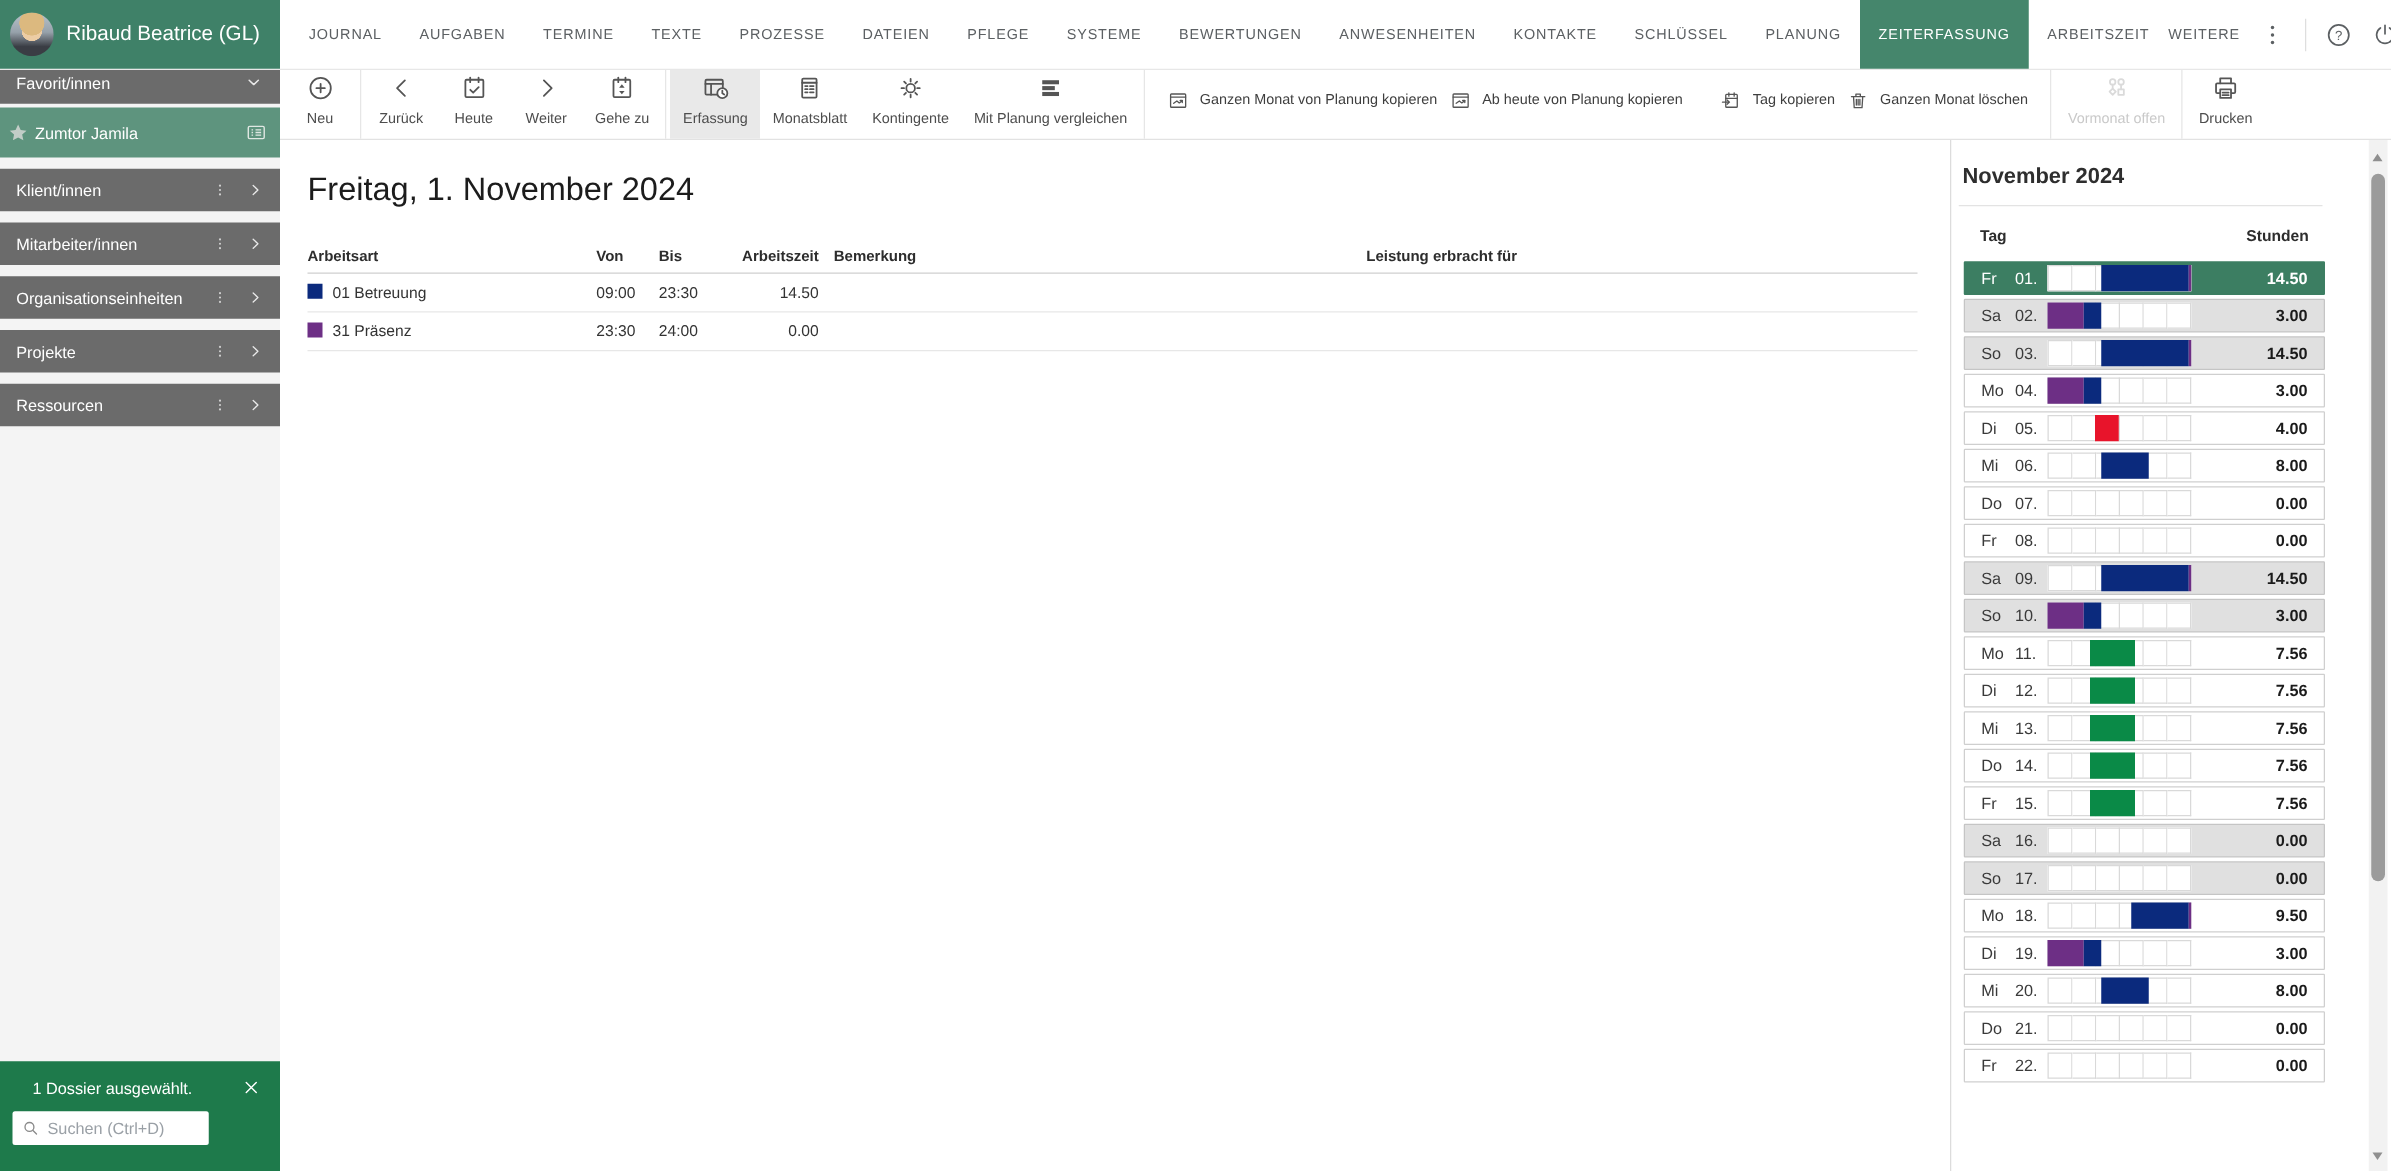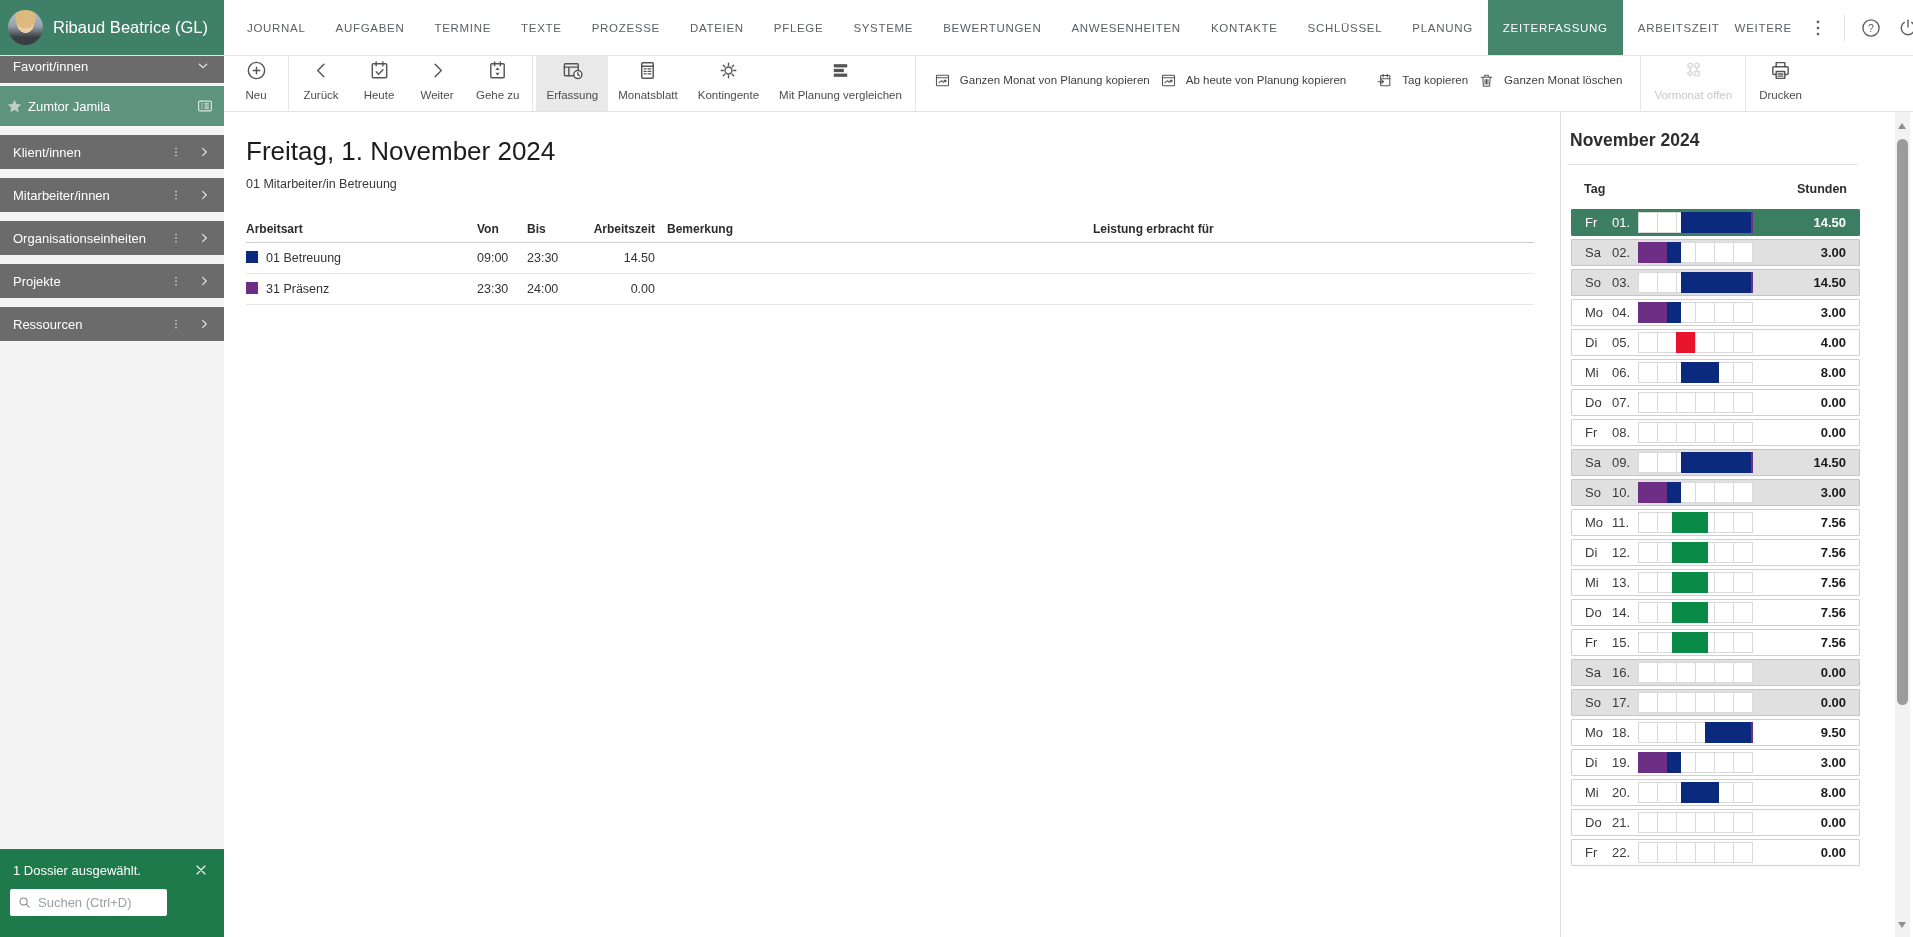--- a/index.html
+++ b/index.html
@@ -38,21 +38,21 @@
   .fav-chev svg{width:16px;height:16px}
   .zumtor{height:40px;background:var(--c-sidebar-selected);margin-bottom:9px;padding:0 10px 0 5px}
   .zumtor .star svg{width:19px;height:19px;margin-right:4px}
   .zumtor .card{margin-left:auto}
   .zumtor .card svg{width:18px;height:18px}
   .section{margin-bottom:9px}
   .dots{margin-left:auto}
   .dots svg{width:14px;height:14px}
   .sec-chev svg{width:14px;height:14px;margin-left:14px}
   .side-bottom{position:absolute;left:0;right:0;bottom:0;height:88px;background:var(--c-notification);color:#fff}
-  .notif{display:flex;justify-content:space-between;align-items:center;padding:13px 15px 0 13px;font-size:13px}
+  .notif{display:flex;justify-content:space-between;align-items:center;padding:13px 15px 0 26px;font-size:13px}
   .notif .icon svg{width:16px;height:16px}
   .search-row{display:flex;align-items:center;margin-top:11px;padding-left:10px;gap:14px}
   .search-box{width:157px;height:27px;background:#fff;border-radius:2px;display:flex;
               align-items:center;padding:0 7px;gap:6px}
   .search-box svg{width:15px;height:15px;flex:none}
   .search-box input{border:none;outline:none;flex:1;min-width:0;font-size:13px;color:#444;
                     font-family:"Liberation Sans",sans-serif;background:transparent}
   .search-box input::placeholder{color:#9aa0a6}
 
   
@@ -463,21 +463,20 @@
               <path d="M9.5 15.7h5M9.5 17.9h5"></path>
             </svg>
           </span>
         <span>Drucken</span>
         </div>
       </div>
     </div>
 
   <main class="content">
     <h1 class="page-title">Freitag, 1. November 2024</h1>
-    <div class="page-sub">01 Mitarbeiter/in Betreuung</div>
     <div class="day-table">
       <div class="t-head">
         <span>Arbeitsart</span>
         <span>Von</span>
         <span>Bis</span>
         <span class="col-az">Arbeitszeit</span>
         <span class="col-bem">Bemerkung</span>
         <span>Leistung erbracht für</span>
       </div>
       <div id="t-rows">

